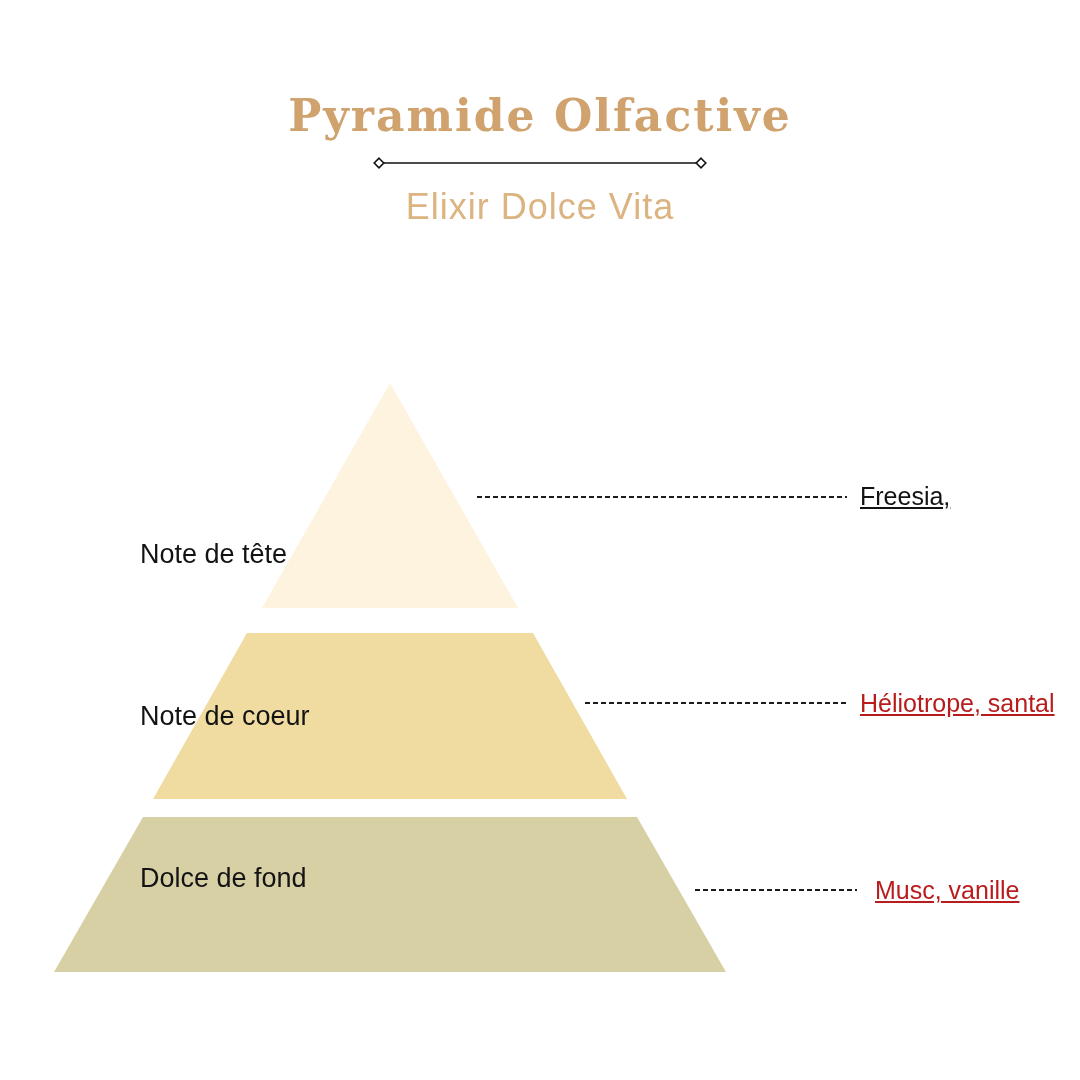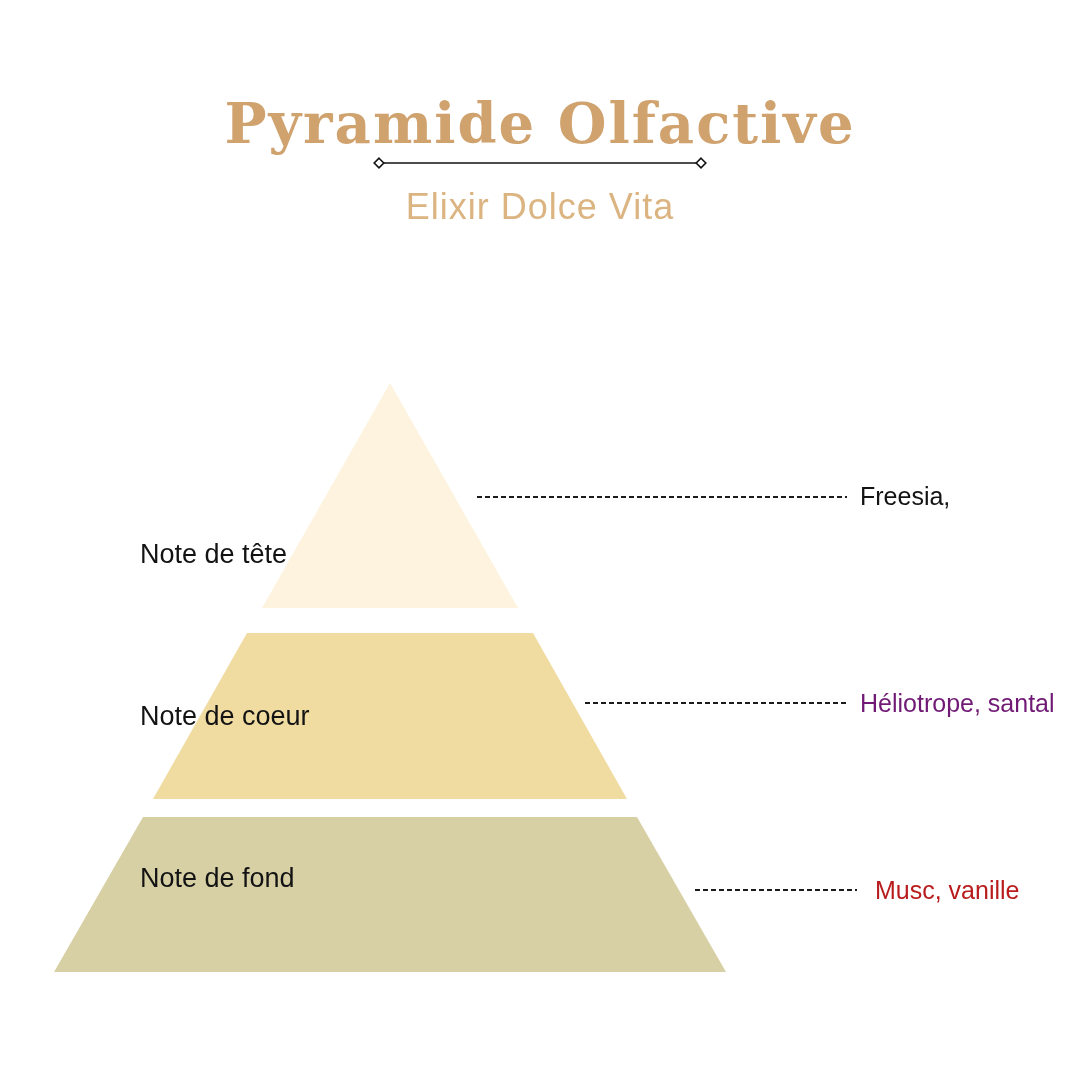--- a/index.html
+++ b/index.html
@@ -10,21 +10,21 @@
     background: #ffffff;
     overflow: hidden;
     font-family: "Liberation Sans", sans-serif;
   }
   .abs { position: absolute; }
 
   .title {
     top: 90px; left: 0; width: 1080px;
     text-align: center;
     font-family: "DejaVu Serif", serif;
-    font-size: 56px;
+    font-size: 44px;
     font-weight: 600;
     letter-spacing: 2px;
   }
   .divider-wrap { top: 155px; left: 371px; width: 338px; height: 16px; }
   .subtitle {
     top: 186px; left: 0; width: 1080px;
     text-align: center;
     font-size: 36px;
     font-weight: 400;
     letter-spacing: 1px;
@@ -35,21 +35,21 @@
   .level-label {
     left: 140px; width: 500px;
     text-align: left;
     font-size: 27px;
     line-height: 30px;
   }
   .lbl-top  { top: 539px; }
   .lbl-mid  { top: 701px; }
   .lbl-base { top: 863px; }
 
-  .note-label { font-size: 25px; }
+  .note-label { font-size: 25px; text-decoration: underline; }
   .note-top  { top: 475px; left: 860px; line-height: 43px; }
   .note-mid  { top: 688px; left: 860px; line-height: 30px; }
   .note-base { top: 875px; left: 875px; line-height: 30px; }
   .note-line { display: block; }
 </style>
 </head>
 <body>
 
 <div class="page">
 
@@ -70,25 +70,25 @@
     <polygon points="247,633 533,633 627,799 153,799" fill="#f0dba1"></polygon>
     <polygon points="143,817 637,817 726,972 54,972" fill="#d8d0a5"></polygon>
 
     <line x1="477" y1="497" x2="847" y2="497" stroke-width="2" stroke-dasharray="5 3" stroke="#1c1c1c"></line>
     <line x1="585" y1="703" x2="847" y2="703" stroke-width="2" stroke-dasharray="5 3" stroke="#1c1c1c"></line>
     <line x1="695" y1="890" x2="857" y2="890" stroke-width="2" stroke-dasharray="5 3" stroke="#1c1c1c"></line>
   </svg>
 
   <div class="abs level-label lbl-top" style="color: rgb(19, 19, 19);">Note de tête</div>
   <div class="abs level-label lbl-mid" style="color: rgb(19, 19, 19);">Note de coeur</div>
-  <div class="abs level-label lbl-base" style="color: rgb(19, 19, 19);">Note de fond</div>
+  <div class="abs level-label lbl-base" style="color: rgb(19, 19, 19);">Dolce de fond</div>
 
   <div class="abs note-label note-top" style="color: rgb(19, 19, 19);">
     <span class="note-line">Freesia,</span>
   </div>
-  <div class="abs note-label note-mid" style="color: #701a75;">
+  <div class="abs note-label note-mid" style="color: #b91c1c;">
     <span class="note-line">Héliotrope, santal</span>
   </div>
   <div class="abs note-label note-base" style="color: #b91c1c;">
     <span class="note-line">Musc, vanille</span>
   </div>
 
 </div>
 
 </body></html>

